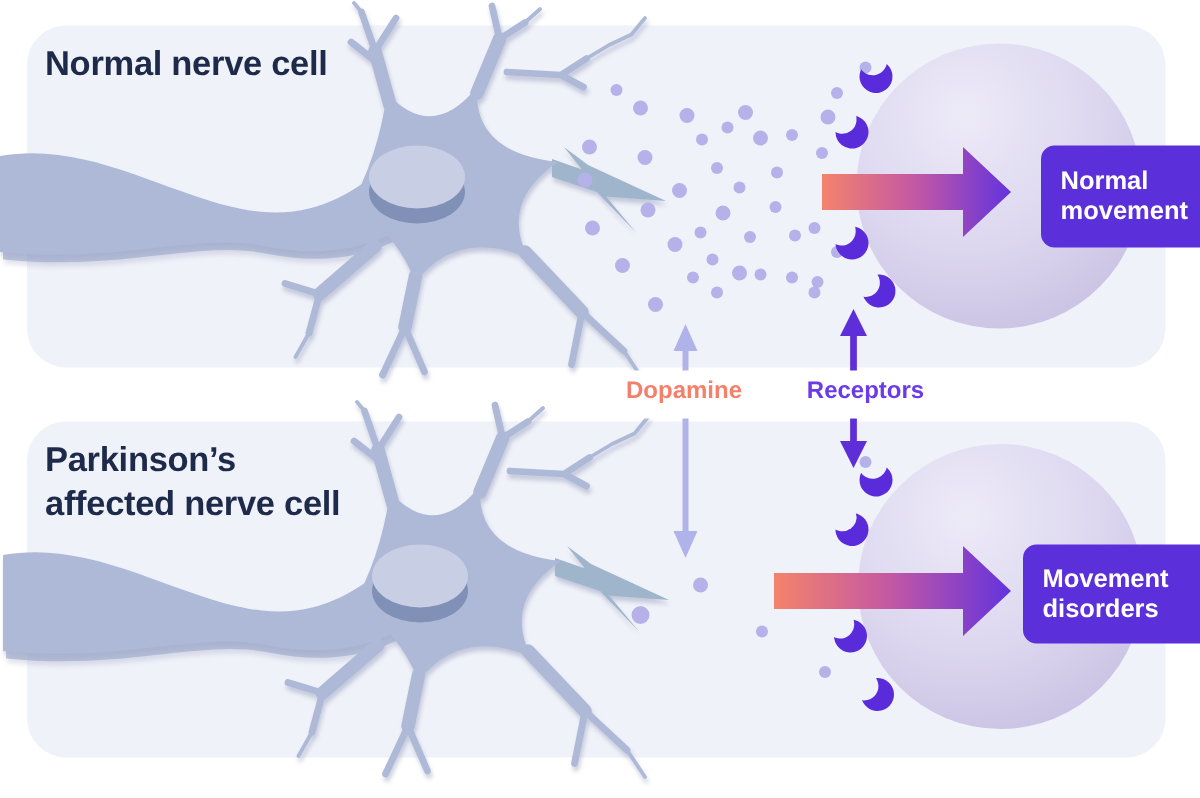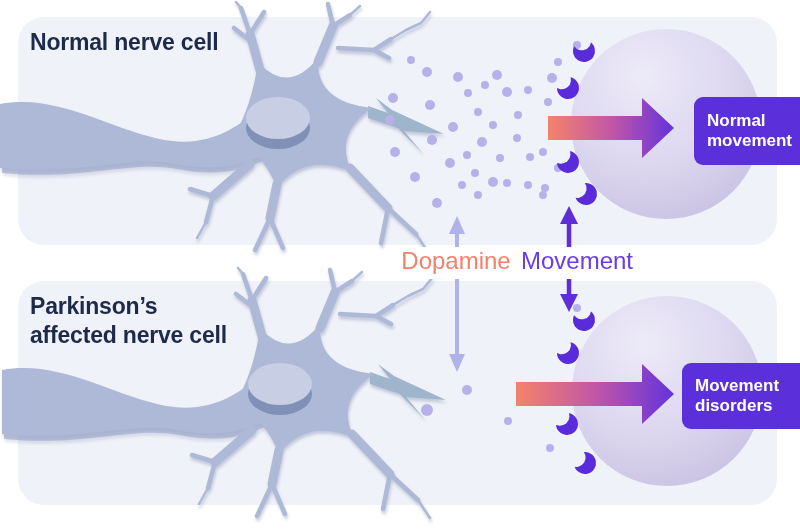--- a/index.html
+++ b/index.html
@@ -3,21 +3,21 @@
 <meta charset="utf-8">
 <style>
   html,body{margin:0;padding:0;background:#ffffff;}
   #stage{position:relative;width:800px;height:532px;background:#ffffff;overflow:hidden;
          font-family:"Liberation Sans","DejaVu Sans",sans-serif;}
   #art{position:absolute;left:0;top:0;}
   .overlay{position:absolute;margin:0;}
   .panel-title{font-weight:bold;font-size:23px;line-height:1.27;color:var(--ink);letter-spacing:-.2px;}
   .title-top{left:30px;top:28px;}
   .title-bottom{left:30px;top:292px;width:218px;}
-  .mid-label{font-weight:normal;font-size:24px;transform:translate(-50%,-50%);white-space:nowrap;}
+  .mid-label{font-weight:bold;font-size:16px;transform:translate(-50%,-50%);white-space:nowrap;}
   .label-dopamine{left:456px;top:261px;color:var(--dopamine-label);}
   .label-receptors{left:577px;top:261px;color:var(--receptors-label);}
   .outcome-box{background:var(--box);color:var(--box-text);border-radius:9px 0 0 9px;
     display:flex;align-items:center;padding-left:13px;box-sizing:border-box;
     font-weight:bold;font-size:17px;line-height:1.18;}
   .box-top{left:682px;top:97px;width:118px;height:68px;margin-left:12px;}
   .box-bottom{left:682px;top:363px;width:118px;height:66px;}
   .neuron{filter:drop-shadow(1px 3px 1.5px rgba(120,132,170,.38));}
   .main-fill{fill:var(--neuron);}
   .dend{stroke:var(--neuron);fill:none;stroke-linecap:round;stroke-linejoin:round;}
@@ -165,21 +165,21 @@
     <polygon points="569,312 560,294 578,294" style="fill:var(--purple-arrow)"></polygon>
   </g>
 
   <rect x="398" y="247" width="252" height="32" fill="#ffffff"></rect>
 </svg>
 
 <p class="overlay panel-title title-bottom">Parkinson’s affected nerve cell</p>
 <p class="overlay panel-title title-top">Normal nerve cell</p>
 
 <p class="overlay mid-label label-dopamine">Dopamine</p>
-<p class="overlay mid-label label-receptors">Movement</p>
+<p class="overlay mid-label label-receptors">Receptors</p>
 
 <div class="overlay outcome-box box-top">
   <span>Normal movement</span>
 </div>
 <div class="overlay outcome-box box-bottom">
   <span>Movement disorders</span>
 </div>
 
 </div>
 

